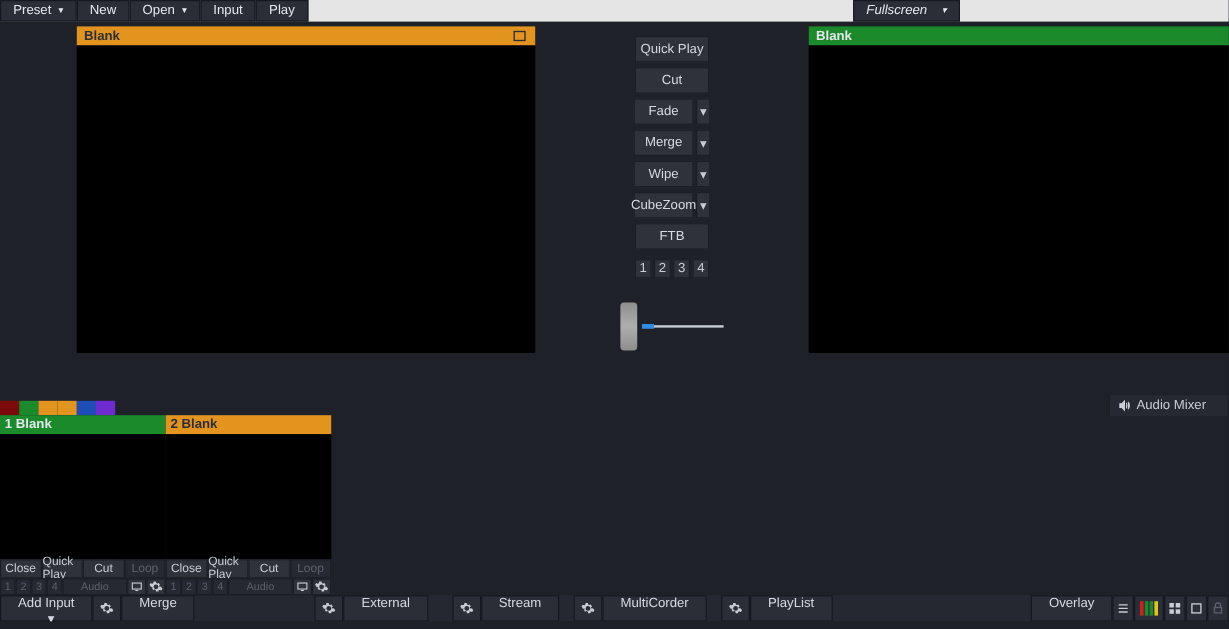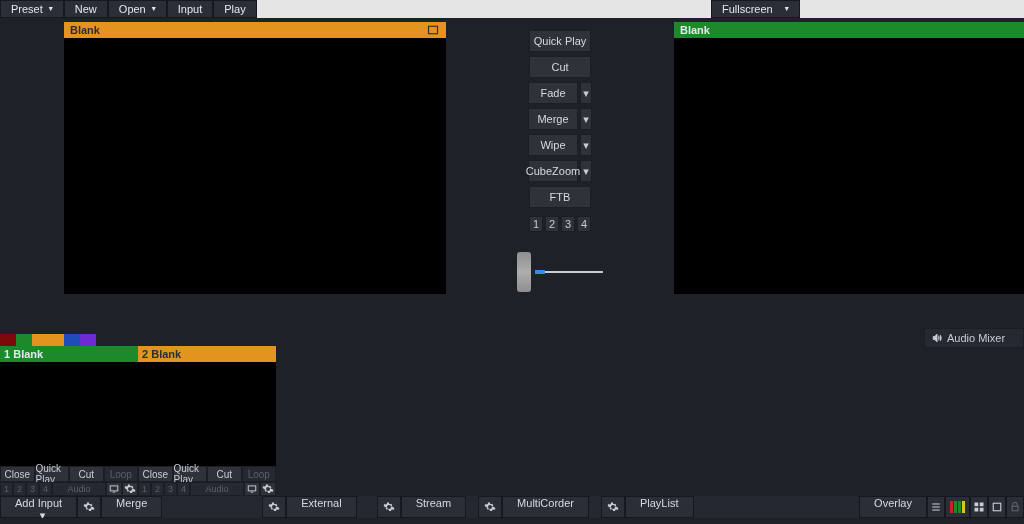--- a/index.html
+++ b/index.html
@@ -82,21 +82,21 @@
       </div>
     <div class="tb-btn">New</div>
     <div class="tb-btn">
         <span>Open</span>
         <span class="caret">▾</span>
       </div>
     <div class="tb-btn">Input</div>
     <div class="tb-btn">Play</div>
   </div>
   <div style="flex:1; display:flex; justify-content:center;">
-    <div style="margin-left: 230px;" class="tb-btn">
+    <div style="margin-left: 230px; font-style: italic;" class="tb-btn">
         <span>Fullscreen</span>
         <span class="caret" style="margin-left:12px">▾</span>
       </div>
   </div>
 </div>
 
 <div class="workspace">
   <div class="panel-wrap" style="margin-left:60px;">
     <div class="panel-title orange">
       <span>Blank</span>

